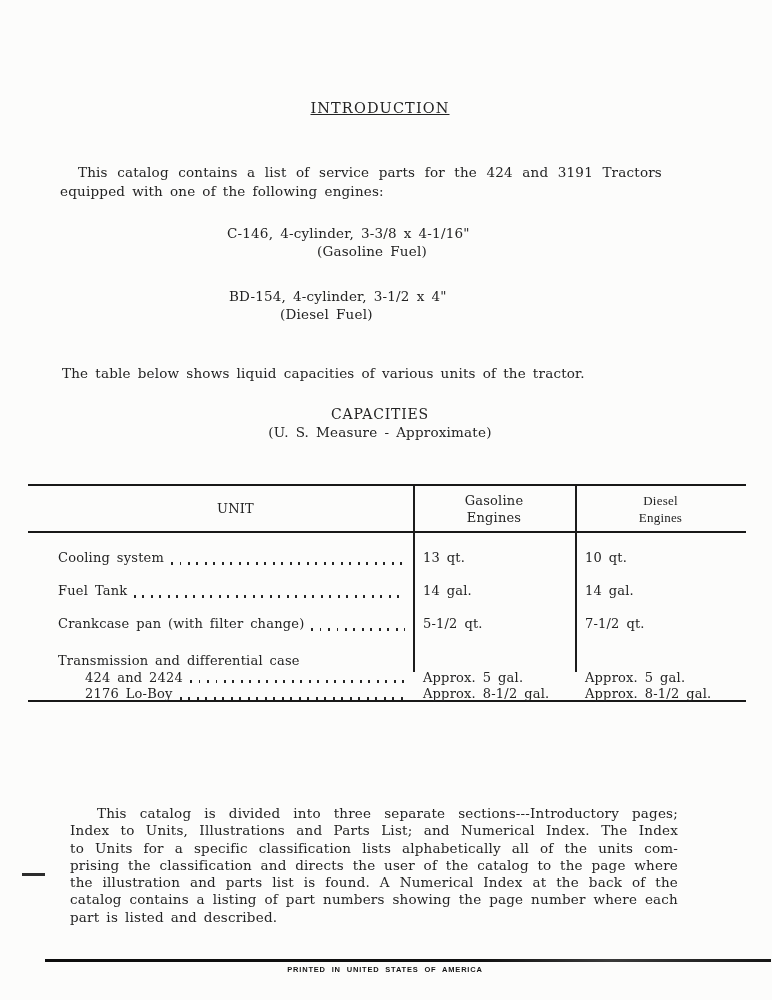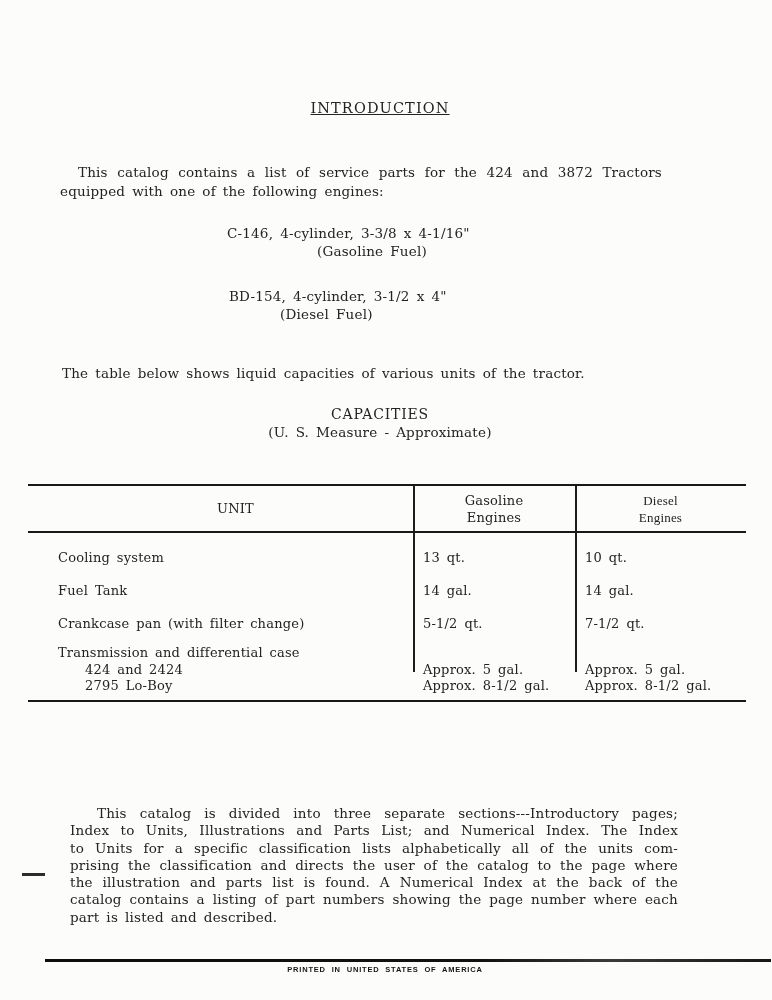--- a/index.html
+++ b/index.html
@@ -51,32 +51,32 @@
   }
   .hline { height: 2px; background: #181818; }
   .thead { display: flex; height: 45px; align-items: center; }
   .th { text-align: center; white-space: pre-line; line-height: 17px; }
   .th-unit { width: 385px; padding-left: 30px; box-sizing: border-box; }
   .th-gas  { width: 162px; }
   .th-diesel { flex: 1; font-family: Liberation Serif, serif; }
   .tbody { height: 167px; padding-top: 8px; box-sizing: border-box; }
 
   .cap-row { display: flex; height: 33px; }
-  .cell-unit { width: 385px; box-sizing: border-box; padding-left: 30px; display: flex; flex-direction: column; }
+  .cell-unit { width: 385px; box-sizing: border-box; padding-left: 30px; display: flex; }
   .ulabel { white-space: nowrap; line-height: 33px; }
   .leader {
     flex: 1 1 auto; height: 3px; align-self: flex-end;
     margin: 0 8px 9px 7px;
     background-image: repeating-linear-gradient(to right,
       #262626 0px, #262626 1.8px, transparent 1.8px, transparent 8.5px);
   }
   .cell-gas { width: 162px; box-sizing: border-box; padding-left: 10px; line-height: 33px; white-space: nowrap; }
   .cell-diesel { flex: 1; box-sizing: border-box; padding-left: 10px; line-height: 33px; white-space: nowrap; }
 
-  .cap-group { margin-top: 5px; }
+  .cap-group { margin-top: 13px; }
   .group-label { padding-left: 30px; line-height: 16.5px; }
   .cap-subrow { display: flex; height: 16.5px; }
   .cap-subrow .cell-unit { padding-left: 57px; }
   .cap-subrow .ulabel { line-height: 16.5px; }
   .cap-subrow .leader { margin-bottom: 3px; }
   .cap-subrow .cell-gas, .cap-subrow .cell-diesel { line-height: 16.5px; }
 
   .vline { position: absolute; top: 2px; bottom: 0; width: 1.5px; background: #1c1c1c; }
   .v1 { left: 385px; }
   .v2 { left: 547px; }
@@ -103,21 +103,21 @@
   }
 </style>
 </head>
 <body>
 
 <div id="page">
 
   <div class="page-title">INTRODUCTION</div>
 
   <div class="intro">
-    <div class="jline indent1">This catalog contains a list of service parts for the 424 and 3872 Tractors</div>
+    <div class="jline indent1">This catalog contains a list of service parts for the 424 and 3191 Tractors</div>
     <div>equipped with one of the following engines:</div>
   </div>
 
   <div class="engines">
     <div class="eng-spec-1">C-146, 4-cylinder, 3-3/8 x 4-1/16"</div>
     <div class="eng-fuel-1">(Gasoline Fuel)</div>
     <div class="eng-spec-2">BD-154, 4-cylinder, 3-1/2 x 4"</div>
     <div class="eng-fuel-2">(Diesel Fuel)</div>
   </div>
 
@@ -177,21 +177,21 @@
           <div class="cell-unit">
             <span class="ulabel">424 and 2424</span>
             <span class="leader"></span>
           </div>
           <div class="cell-gas">Approx. 5 gal.</div>
           <div class="cell-diesel">Approx. 5 gal.</div>
         </div>
 
         <div class="cap-subrow">
           <div class="cell-unit">
-            <span class="ulabel">2795 Lo-Boy</span>
+            <span class="ulabel">2176 Lo-Boy</span>
             <span class="leader"></span>
           </div>
           <div class="cell-gas">Approx. 8-1/2 gal.</div>
           <div class="cell-diesel">Approx. 8-1/2 gal.</div>
         </div>
       </div>
 
     </div>
 
     <div class="hline"></div>

